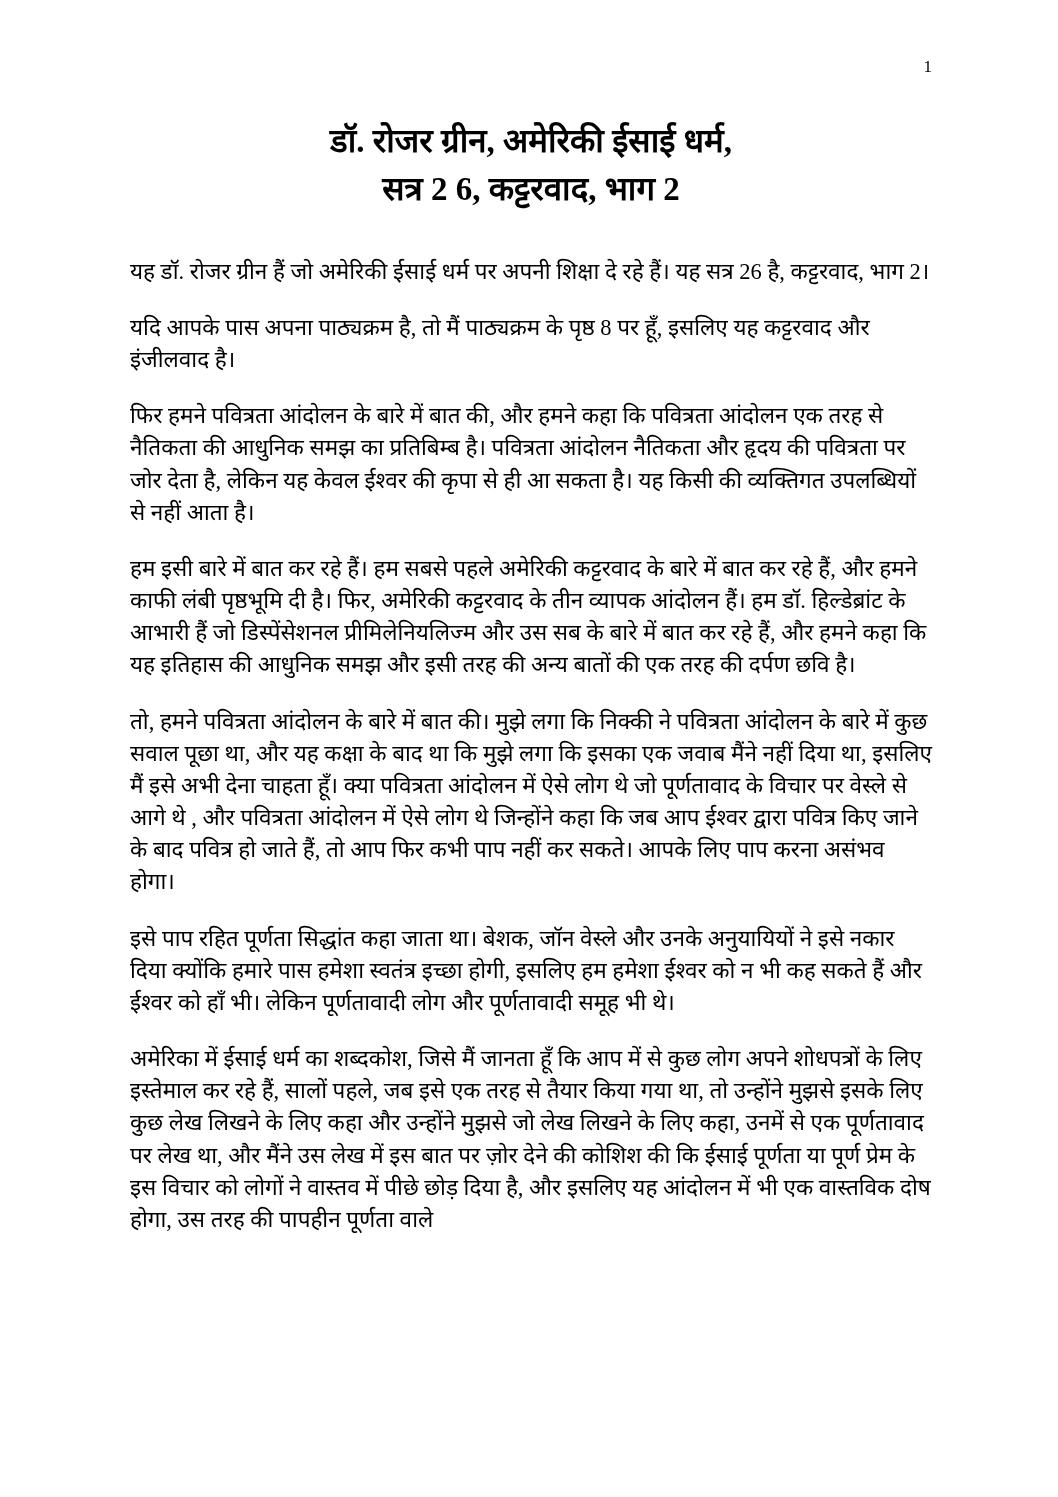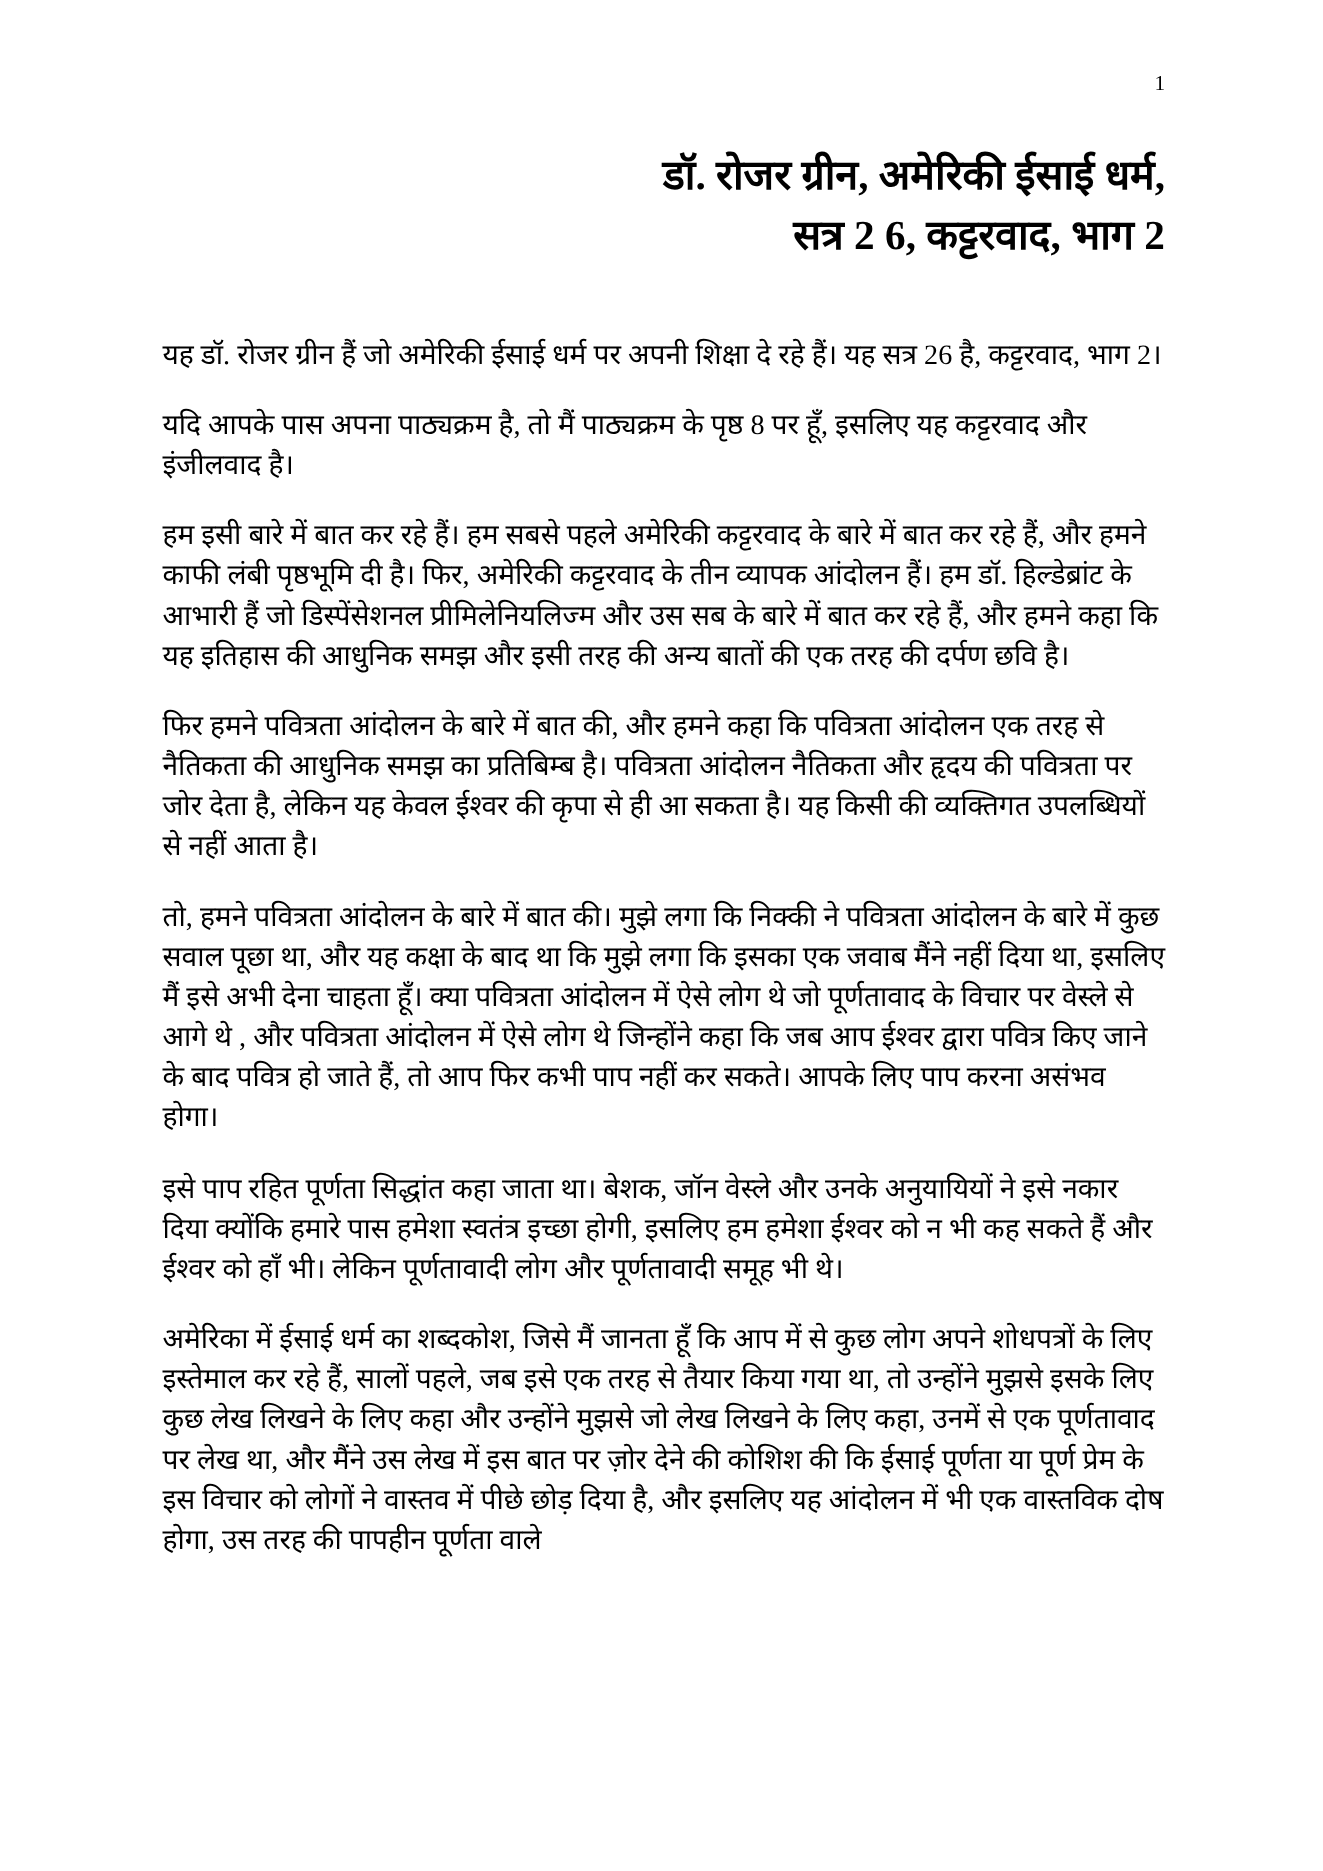--- a/index.html
+++ b/index.html
@@ -23,35 +23,35 @@
     top: 58px;
     right: 126px;
     font-size: 17px;
     line-height: 1;
   }
   .content {
     padding: 118px 126px 0 130px;
     box-sizing: border-box;
   }
   .title-block {
-    text-align: right;
+    text-align: center;
     margin-bottom: 10px;
   }
   .title-line {
     font-weight: bold;
     font-size: 33px;
     line-height: 1.45;
   }
   .copyright-line {
     font-size: 21px;
     line-height: 1.4;
     margin-top: 6px;
   }
   .body-text {
-    margin-top: 54px;
+    margin-top: 42px;
   }
   .body-text p {
     font-size: 22.5px;
     line-height: 1.43;
     margin: 0 0 24px 0;
     text-align: left;
   }
 </style>
 </head>
 <body>
@@ -61,20 +61,20 @@
 
   <div class="content">
     <div class="title-block">
       <div class="title-line">डॉ. रोजर ग्रीन, अमेरिकी ईसाई धर्म,</div>
       <div class="title-line">सत्र 2 6, कट्टरवाद, भाग 2</div>
     </div>
 
     <div class="body-text">
       <p>यह डॉ. रोजर ग्रीन हैं जो अमेरिकी ईसाई धर्म पर अपनी शिक्षा दे रहे हैं। यह सत्र 26 है, कट्टरवाद, भाग 2।</p>
       <p>यदि आपके पास अपना पाठ्यक्रम है, तो मैं पाठ्यक्रम के पृष्ठ 8 पर हूँ, इसलिए यह कट्टरवाद और इंजीलवाद है।</p>
+      <p>फिर हमने पवित्रता आंदोलन के बारे में बात की, और हमने कहा कि पवित्रता आंदोलन एक तरह से नैतिकता की आधुनिक समझ का प्रतिबिम्ब है। पवित्रता आंदोलन नैतिकता और हृदय की पवित्रता पर जोर देता है, लेकिन यह केवल ईश्वर की कृपा से ही आ सकता है। यह किसी की व्यक्तिगत उपलब्धियों से नहीं आता है।</p>
       <p>हम इसी बारे में बात कर रहे हैं। हम सबसे पहले अमेरिकी कट्टरवाद के बारे में बात कर रहे हैं, और हमने काफी लंबी पृष्ठभूमि दी है। फिर, अमेरिकी कट्टरवाद के तीन व्यापक आंदोलन हैं। हम डॉ. हिल्डेब्रांट के आभारी हैं जो डिस्पेंसेशनल प्रीमिलेनियलिज्म और उस सब के बारे में बात कर रहे हैं, और हमने कहा कि यह इतिहास की आधुनिक समझ और इसी तरह की अन्य बातों की एक तरह की दर्पण छवि है।</p>
-      <p>फिर हमने पवित्रता आंदोलन के बारे में बात की, और हमने कहा कि पवित्रता आंदोलन एक तरह से नैतिकता की आधुनिक समझ का प्रतिबिम्ब है। पवित्रता आंदोलन नैतिकता और हृदय की पवित्रता पर जोर देता है, लेकिन यह केवल ईश्वर की कृपा से ही आ सकता है। यह किसी की व्यक्तिगत उपलब्धियों से नहीं आता है।</p>
       <p>तो, हमने पवित्रता आंदोलन के बारे में बात की। मुझे लगा कि निक्की ने पवित्रता आंदोलन के बारे में कुछ सवाल पूछा था, और यह कक्षा के बाद था कि मुझे लगा कि इसका एक जवाब मैंने नहीं दिया था, इसलिए मैं इसे अभी देना चाहता हूँ। क्या पवित्रता आंदोलन में ऐसे लोग थे जो पूर्णतावाद के विचार पर वेस्ले से आगे थे , और पवित्रता आंदोलन में ऐसे लोग थे जिन्होंने कहा कि जब आप ईश्वर द्वारा पवित्र किए जाने के बाद पवित्र हो जाते हैं, तो आप फिर कभी पाप नहीं कर सकते। आपके लिए पाप करना असंभव होगा।</p>
       <p>इसे पाप रहित पूर्णता सिद्धांत कहा जाता था। बेशक, जॉन वेस्ले और उनके अनुयायियों ने इसे नकार दिया क्योंकि हमारे पास हमेशा स्वतंत्र इच्छा होगी, इसलिए हम हमेशा ईश्वर को न भी कह सकते हैं और ईश्वर को हाँ भी। लेकिन पूर्णतावादी लोग और पूर्णतावादी समूह भी थे।</p>
       <p>अमेरिका में ईसाई धर्म का शब्दकोश, जिसे मैं जानता हूँ कि आप में से कुछ लोग अपने शोधपत्रों के लिए इस्तेमाल कर रहे हैं, सालों पहले, जब इसे एक तरह से तैयार किया गया था, तो उन्होंने मुझसे इसके लिए कुछ लेख लिखने के लिए कहा और उन्होंने मुझसे जो लेख लिखने के लिए कहा, उनमें से एक पूर्णतावाद पर लेख था, और मैंने उस लेख में इस बात पर ज़ोर देने की कोशिश की कि ईसाई पूर्णता या पूर्ण प्रेम के इस विचार को लोगों ने वास्तव में पीछे छोड़ दिया है, और इसलिए यह आंदोलन में भी एक वास्तविक दोष होगा, उस तरह की पापहीन पूर्णता वाले</p>
     </div>
   </div>
 </div>
 
 </body></html>

